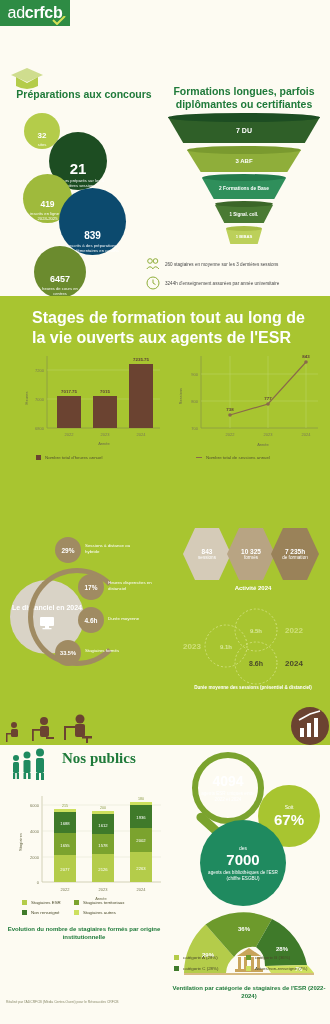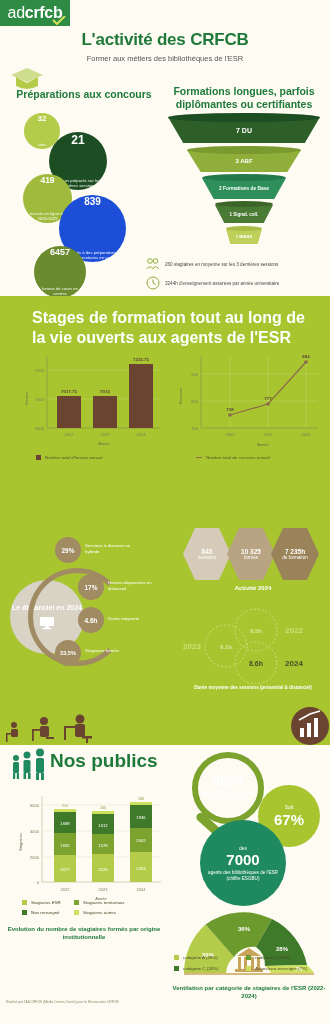--- a/index.html
+++ b/index.html
@@ -35,21 +35,21 @@
   }
   .sec-title-right {
     position:absolute; left:160px; top:85px; width:168px; text-align:center;
     color:#1f7a3a; font-size:10.5px; font-weight:700; line-height:1.2;
   }
   .cap-icon { position:absolute; left:10px; top:66px; width:34px; height:26px; }
 
   
   .bub {
     position:absolute; border-radius:50%; color:#fff; text-align:center;
-    display:flex; flex-direction:column; align-items:center; justify-content:space-between;
+    display:flex; flex-direction:column; align-items:center; justify-content:flex-end;
     padding:2px;
   }
   .bub .n { font-weight:700; line-height:1; }
   .bub .l { font-size:4.2px; line-height:1.25; margin-top:2px; opacity:.95; }
 
   
   .funnel { position:absolute; left:162px; top:113px; width:164px; height:146px; }
   .fn-row { position:absolute; display:flex; align-items:center; justify-content:center;
             color:#fff; font-weight:700; }
 
@@ -96,21 +96,21 @@
   .act-lbl { position:absolute; left:183px; top:585px; width:140px; text-align:center;
              font-size:6px; font-weight:700; color:#fff; }
 
   .dur-lbl { position:absolute; left:178px; top:685px; width:150px; text-align:center;
              font-size:4.6px; font-weight:700; color:#fff; line-height:1.25; }
 
   
   .band-people { position:absolute; left:0; top:711px; width:330px; height:34px; background:#a8c530; }
 
   
-  .np-title { position:absolute; left:50px; top:750px; color:#1f7a3a; font-size:19px; font-weight:700; }
+  .np-title { position:absolute; left:62px; top:750px; color:#1f7a3a; font-size:15px; font-weight:700;font-family:Liberation Serif, serif; }
 
   .circ-big {
     position:absolute; border-radius:50%; color:#fff; text-align:center;
     display:flex; flex-direction:column; align-items:center; justify-content:center; padding:3px;
   }
   .circ-big .cn { font-weight:700; }
   .circ-big .cl { font-size:4.6px; line-height:1.25; margin-top:2px;}
 
   .cap-footer {
     position:absolute; left:168px; top:985px; width:162px; text-align:center;
@@ -127,49 +127,45 @@
 
 <div class="page">
 
   <div class="logo">
     <div class="logo-txt"><span class="lt">ad</span><span>crfcb</span></div>
     <svg class="logo-tick" viewBox="0 0 14 9">
         <path d="M1 4 L5 8 L13 0" stroke="#d4e157" stroke-width="2" fill="none"></path>
       </svg>
   </div>
 
-  <div class="hdr">
-    <h1>L'activité des CRFCB</h1>
-    <div class="sub">Former aux métiers des bibliothèques de l'ESR</div>
-  </div>
 
   <svg class="cap-icon" viewBox="0 0 34 26">
     <path d="M17 2 L33 9 L17 16 L1 9 Z" fill="#cfdd8e"></path>
     <path d="M6 11 L6 20 Q17 26 28 20 L28 11 L17 17 Z" fill="#b4cc4a"></path>
   </svg>
 
   <div class="sec-title-left">Préparations aux concours</div>
   <div class="sec-title-right">Formations longues, parfois diplômantes ou certifiantes</div>
 
   <div class="bub" style="left:24px;top:113px;width:36px;height:36px;background:#b4cc4a;">
     <div class="n" style="font-size:8px">32</div>
     <div class="l">sites</div>
   </div>
 
   <div class="bub" style="left:49px;top:132px;width:58px;height:58px;background:#1d4d22;">
-    <div class="n" style="font-size:12px">21</div>
+    <div class="n" style="font-size:15px">21</div>
     <div class="l">concours préparés sur les 3 dernières sessions</div>
   </div>
 
   <div class="bub" style="left:23px;top:174px;width:49px;height:49px;background:#9fba3c;">
     <div class="n" style="font-size:8.5px">419</div>
     <div class="l">inscrits en ligne en 2024-2025</div>
   </div>
 
-  <div class="bub" style="left:59px;top:195px;width:67px;height:67px;background:#1d4ed8;">
+  <div class="bub" style="left:59px;top:188px;width:67px;height:67px;background:#0c4a6e;">
     <div class="n" style="font-size:10px">839</div>
     <div class="l">inscrits à des préparations complémentaires en canons</div>
   </div>
 
   <div class="bub" style="left:34px;top:246px;width:52px;height:52px;background:#6b8b2e;">
     <div class="n" style="font-size:9px">6457</div>
     <div class="l">heures de cours en  centres</div>
   </div>
 
   <div class="funnel">

